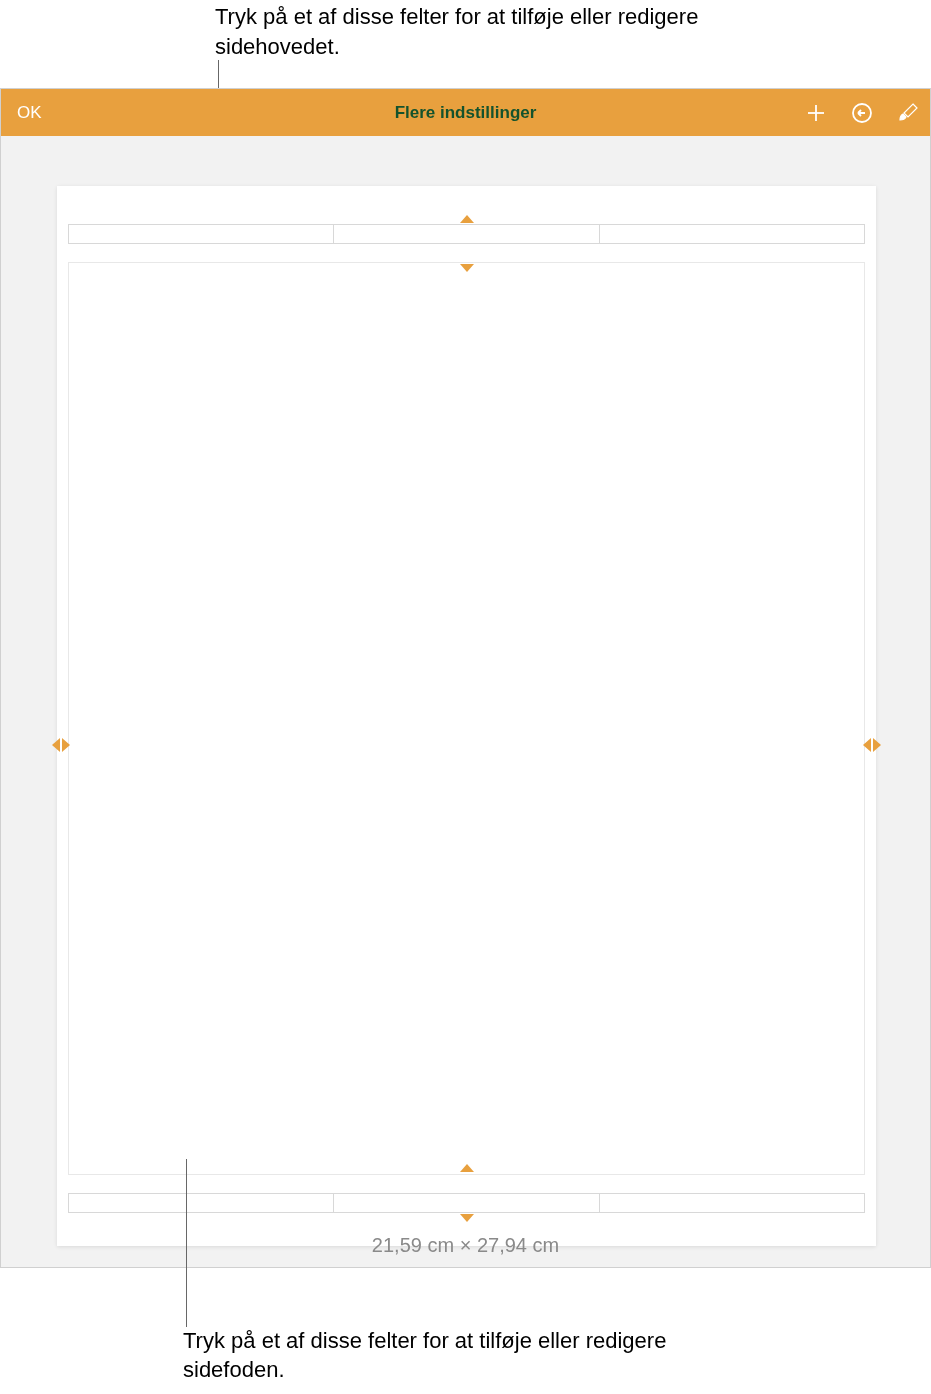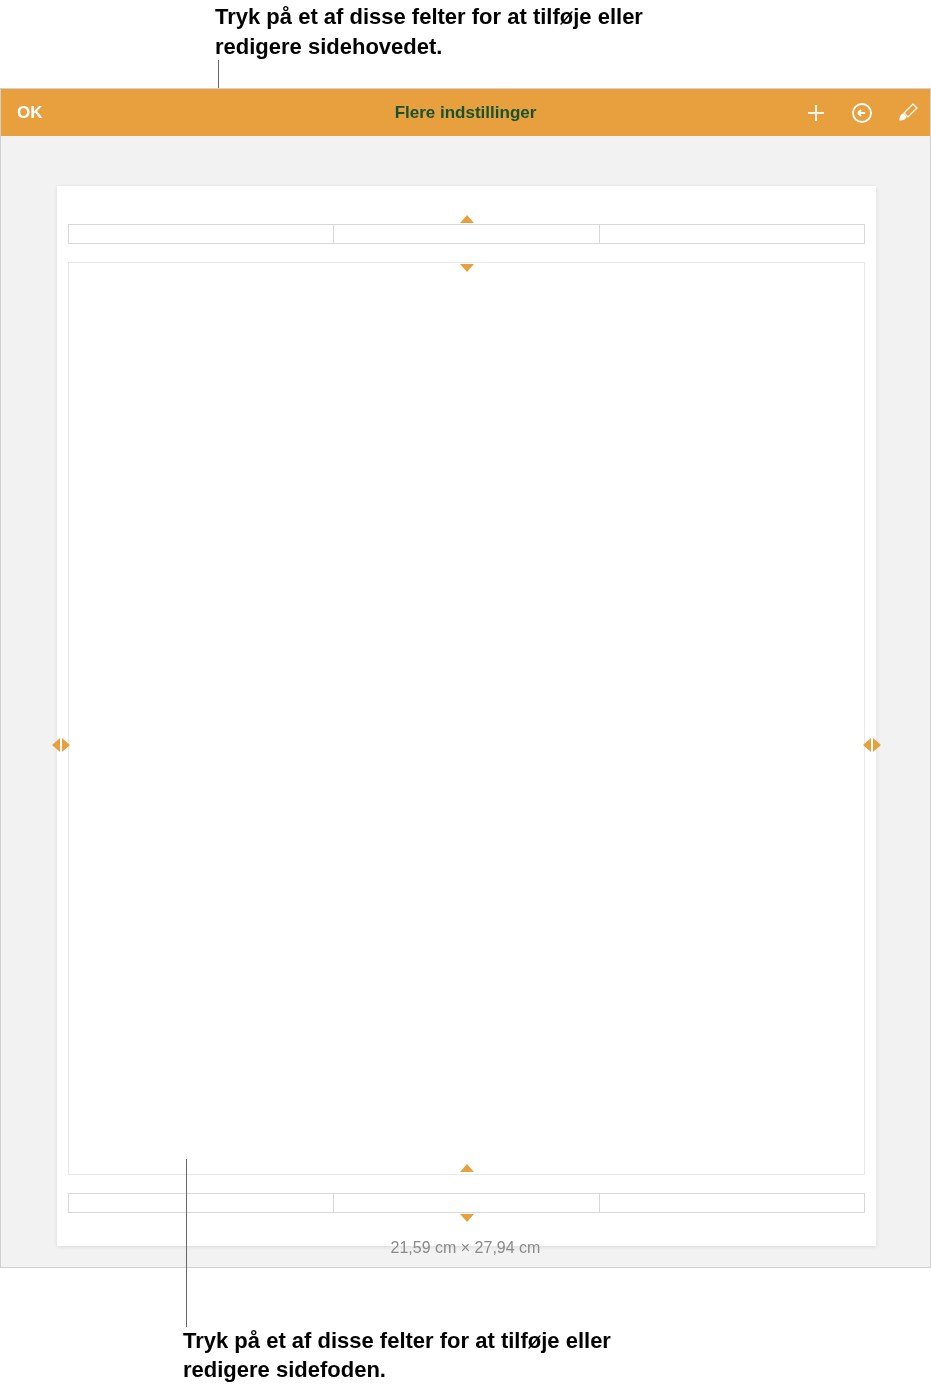--- a/index.html
+++ b/index.html
@@ -12,21 +12,21 @@
       background: #ffffff;
       width: 931px;
       height: 1394px;
       position: relative;
     }
     .callout-text {
       position: absolute;
       font-size: 22px;
       line-height: 1.35;
       color: #000;
-      font-weight: 700;
+      font-weight: 400;
     }
     .callout-top {
       top: 2px;
       left: 215px;
       width: 500px;
     }
     .callout-line-top {
       position: absolute;
       top: 60px;
       left: 218px;
@@ -62,21 +62,21 @@
       background: #e8a03e;
       display: flex;
       align-items: center;
       position: relative;
     }
     .toolbar-ok {
       position: absolute;
       left: 16px;
       color: #ffffff;
       font-size: 17px;
-      font-weight: 700;
+      font-weight: 400;
     }
     .toolbar-title {
       position: absolute;
       left: 50%;
       transform: translateX(-50%);
       color: #14532d;
       font-size: 17px;
       font-weight: 600;
     }
     .toolbar-icons {
@@ -228,21 +228,21 @@
       border-top: 7px solid transparent;
       border-bottom: 7px solid transparent;
       border-left: 8px solid #e8a03e;
       margin-left: 2px;
     }
     .page-dimensions {
       position: absolute;
       bottom: 10px;
       left: 50%;
       transform: translateX(-50%);
-      font-size: 16px;
+      font-size: 20px;
       color: #8a8a8a;
     }
   </style>
 </head>
 <body>
 
 <div class="callout-text callout-top">Tryk på et af disse felter for at tilføje eller redigere sidehovedet.</div>
 <div class="callout-line-top"></div>
 
 <div class="app-frame">

